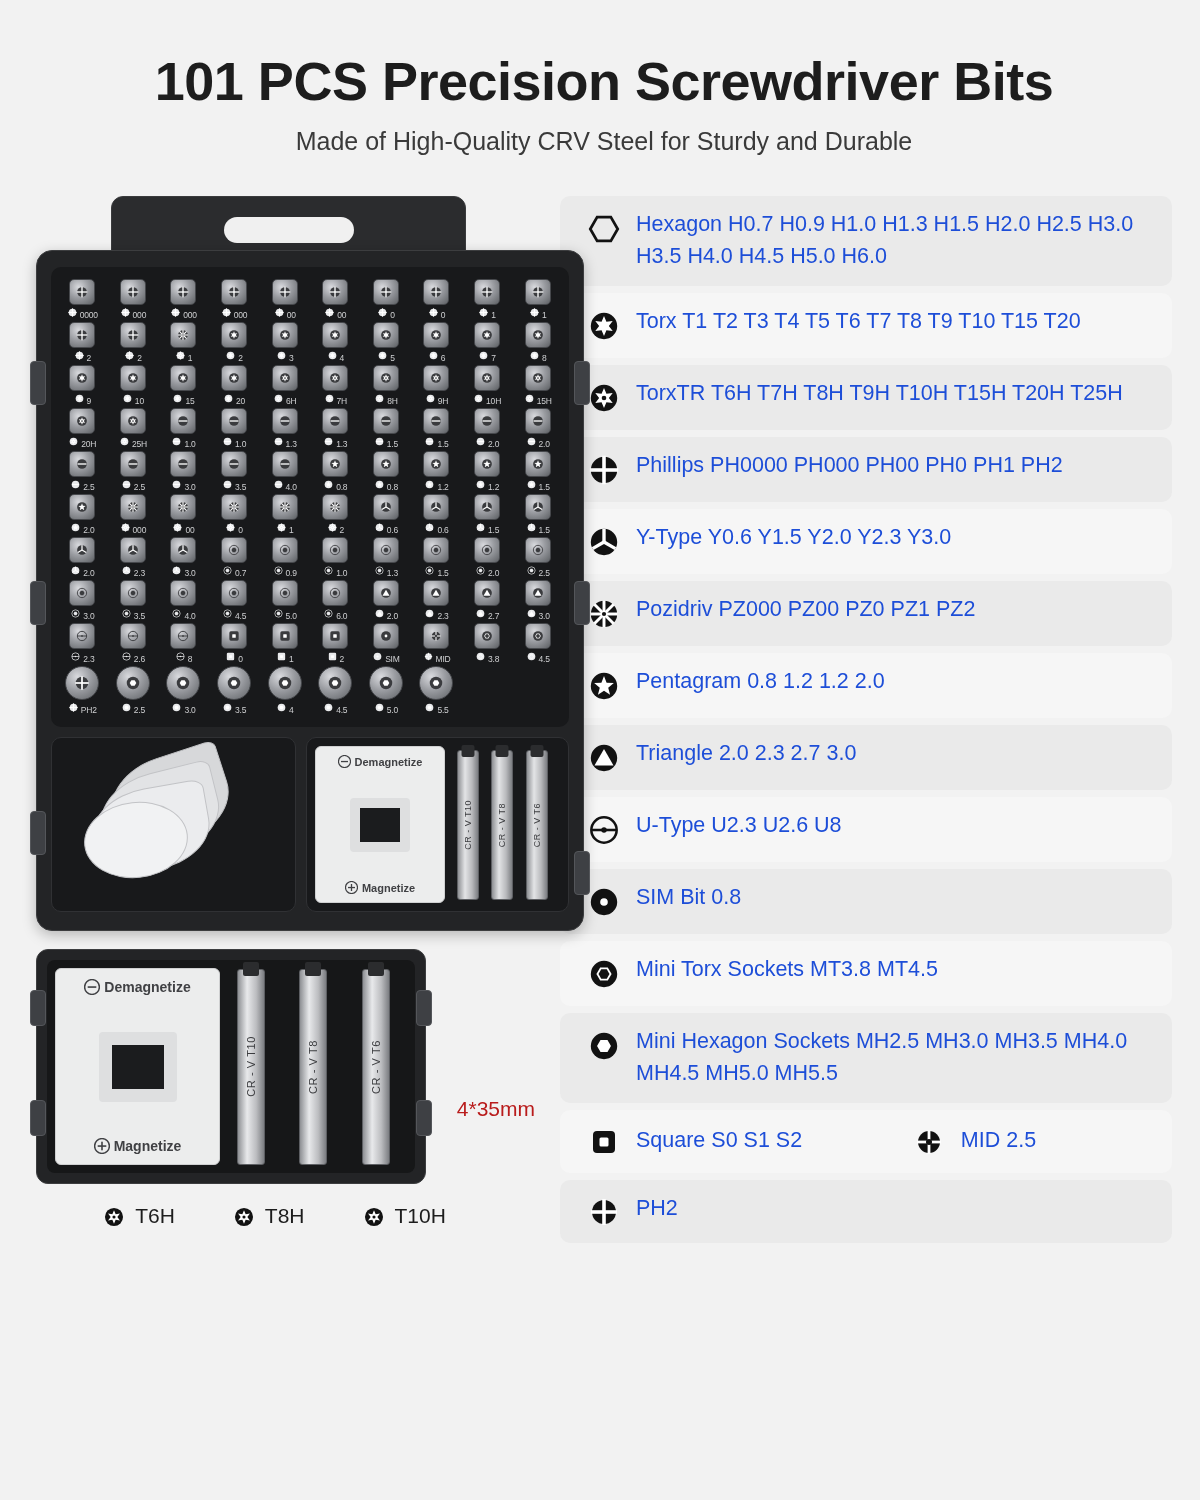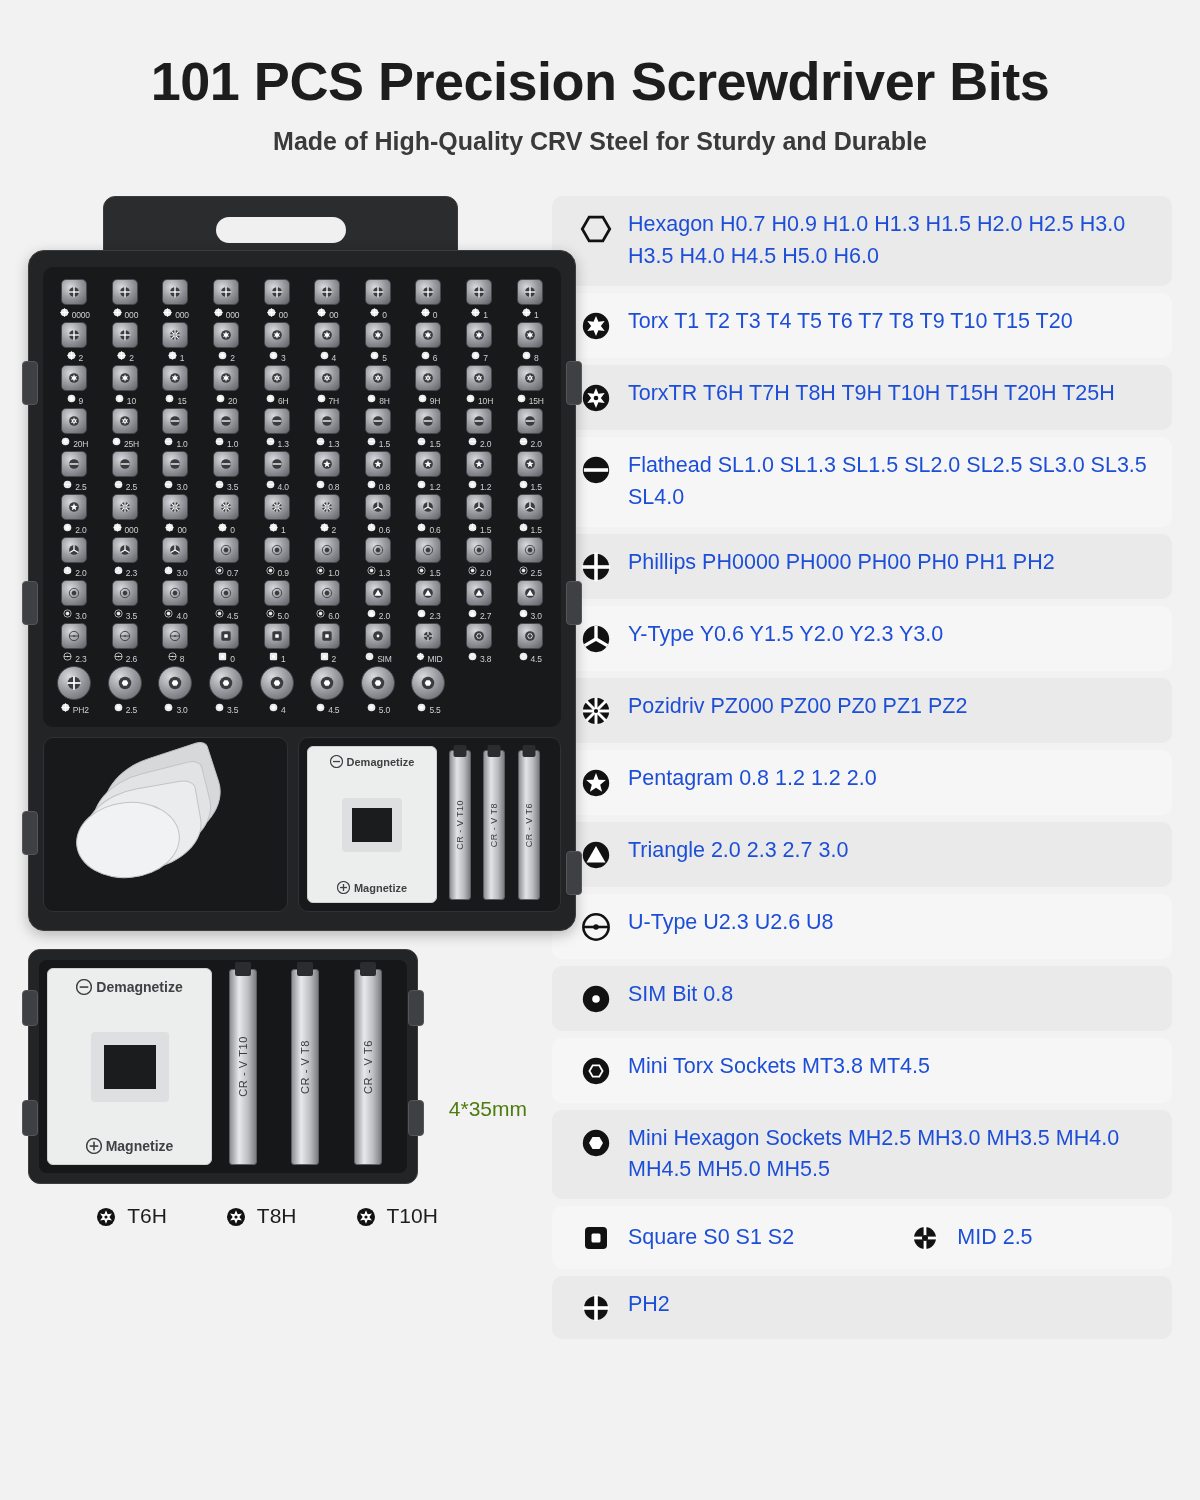--- a/index.html
+++ b/index.html
@@ -10,39 +10,40 @@
     background: #f2f2f2;
     font-family: "Liberation Sans", sans-serif;
     color: #1b1b1b;
     overflow: hidden;
   }
   .page {
     position: relative;
     width: 1200px;
     height: 1500px;
     background: #f2f2f2;
+    padding-left: 8px;
   }
 
   
   .header {
     padding-top: 52px;
     text-align: center;
   }
   .title {
     font-size: 54px;
     font-weight: 700;
     letter-spacing: -0.5px;
     color: #1d1d1d;
     line-height: 1.1;
     margin: 0;
   }
   .subtitle {
     margin-top: 16px;
     font-size: 25px;
-    font-weight: 700;
+    font-weight: 400;
     color: #3a3a3a;
   }
 
   
   .content {
     position: relative;
     margin-top: 40px;
     display: flex;
     padding: 0 28px 0 18px;
   }
@@ -321,21 +322,21 @@
     transform: translateX(-50%);
     width: 16px; height: 14px;
     background: #2b2c2e;
     border-radius: 2px;
   }
   .size-note {
     position: absolute;
     right: 6px;
     top: 148px;
     font-size: 21px;
-    color: #4d7c0f;
+    color: #b91c1c;
   }
   .zoom-legend {
     display: flex;
     justify-content: center;
     gap: 56px;
     margin-top: 20px;
     margin-left: -30px;
   }
   .zoom-legend .item {
     display: flex;
@@ -2138,29 +2139,20 @@
           </div>
           <div class="row">
             <div class="ico">
               <svg width="38" height="38" viewBox="0 0 36 36">
                 <circle cx="18" cy="18" r="12.5" fill="#121212"></circle>
                 <polygon points="18.00,8.50 20.30,14.02 26.23,13.25 22.60,18.00 26.23,22.75 20.30,21.98 18.00,27.50 15.70,21.98 9.77,22.75 13.40,18.00 9.77,13.25 15.70,14.02" fill="#fff"></polygon>
                 <circle cx="18" cy="18" r="2.2" fill="#121212"></circle>
               </svg>
             </div>
             <div class="txt"><span class="nm">TorxTR</span> <span>T6H T7H T8H T9H T10H T15H T20H T25H</span></div>
-          </div>
-          <div class="row alt">
-            <div class="ico">
-              <svg width="38" height="38" viewBox="0 0 36 36">
-                <circle cx="18" cy="18" r="12.5" fill="#121212"></circle>
-                <rect x="6.5" y="16.3" width="23" height="3.4" fill="#fff"></rect>
-              </svg>
-            </div>
-            <div class="txt"><span class="nm">Flathead</span> <span>SL1.0 SL1.3 SL1.5 SL2.0 SL2.5 SL3.0 SL3.5 SL4.0</span></div>
           </div>
           <div class="row">
             <div class="ico">
               <svg width="38" height="38" viewBox="0 0 36 36">
                 <circle cx="18" cy="18" r="12.5" fill="#121212"></circle>
                 <rect x="16.3" y="4.5" width="3.4" height="27" fill="#fff"></rect>
                 <rect x="4.5" y="16.3" width="27" height="3.4" fill="#fff"></rect>
               </svg>
             </div>
             <div class="txt"><span class="nm">Phillips</span> <span>PH0000 PH000 PH00 PH0 PH1 PH2</span></div>

